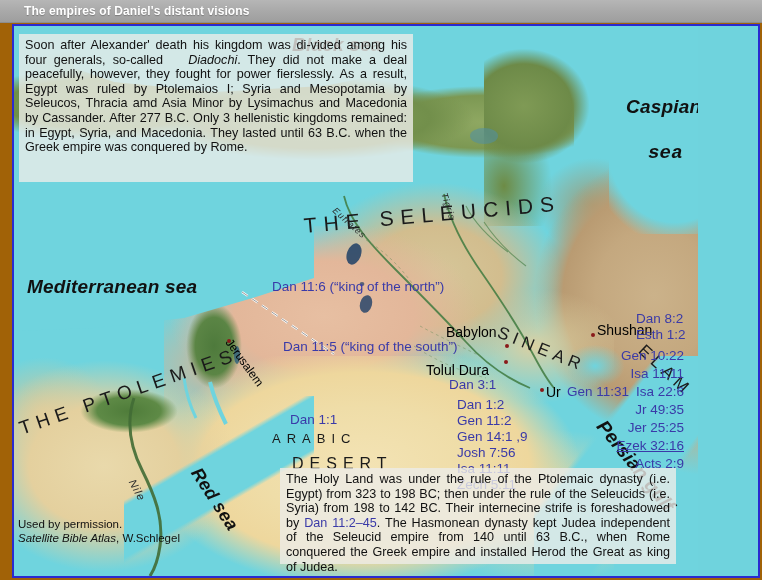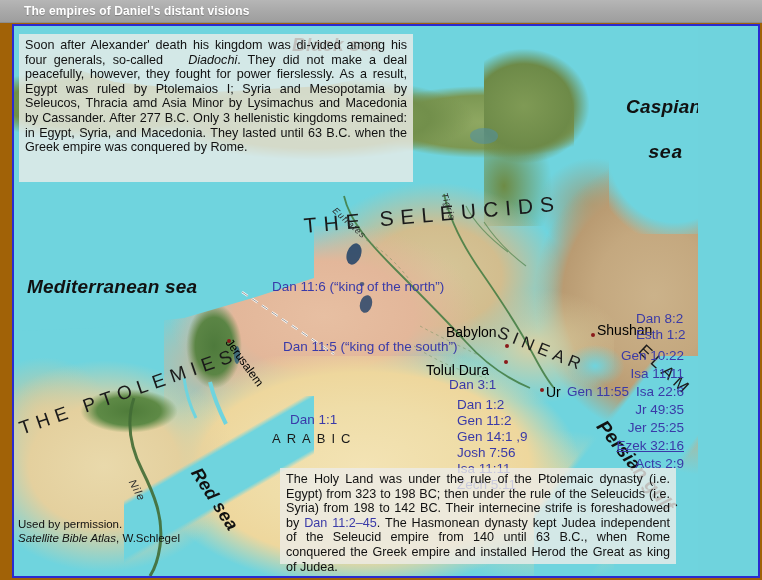--- a/index.html
+++ b/index.html
@@ -242,20 +242,21 @@
 
       <div class="lbl empire-label" style="left:290px;top:188px;transform:rotate(-5deg);transform-origin:left center;">THE SELEUCIDS</div>
 
       <div class="lbl empire-label" style="left:6px;top:392px;font-size:19px;letter-spacing:6px;transform:rotate(-19deg);transform-origin:left center;">THE PTOLEMIES</div>
 
       <div class="lbl region-label" style="left:484px;top:296px;transform:rotate(22deg);transform-origin:left center;">SINEAR</div>
 
       <div class="lbl region-label" style="left:627px;top:312px;transform:rotate(43deg);transform-origin:left center;">ELAM</div>
 
       <div class="lbl region-label" style="left:258px;top:405px;font-size:13px;letter-spacing:6px;">ARABIC</div>
+      <div class="lbl region-label" style="left:278px;top:429px;font-size:16px;letter-spacing:6px;">DESERT</div>
 
       <div class="lbl river-label" style="left:320px;top:178px;transform:rotate(42deg);transform-origin:left center;">Eufrates</div>
       <div class="lbl river-label" style="left:430px;top:162px;transform:rotate(72deg);transform-origin:left center;">Tigris</div>
       <div class="lbl river-label" style="left:118px;top:448px;font-size:11px;transform:rotate(62deg);transform-origin:left center;">Nile</div>
 
       <div class="citydot" style="left:491px;top:318px;"></div>
       <div class="lbl city-label" style="left:432px;top:298px;">Babylon</div>
       <div class="citydot" style="left:490px;top:334px;"></div>
 
       <div class="citydot" style="left:577px;top:307px;"></div>
@@ -267,21 +268,21 @@
       <div class="citydot" style="left:213px;top:313px;"></div>
       <div class="lbl city-label" style="left:220px;top:310px;font-size:12px;transform:rotate(54deg);transform-origin:left top;">Jerusalem</div>
 
       <div class="lbl city-label" style="left:412px;top:336px;">Tolul Dura</div>
 
       <div class="lbl ref" style="left:258px;top:253px;">Dan 11:6 (“king of the north”)</div>
       <div class="lbl ref" style="left:255px;top:313px;margin-left:14px;">Dan 11:5 (“king of the south”)</div>
 
       <div class="lbl ref" style="left:406px;top:351px;margin-left:29px;">Dan 3:1</div>
 
-      <div class="lbl ref" style="left:553px;top:358px;">Gen 11:55</div>
+      <div class="lbl ref" style="left:553px;top:358px;">Gen 11:31</div>
 
       <div class="lbl ref" style="left:276px;top:386px;">Dan 1:1</div>
 
       <div class="lbl ref" style="left:443px;top:371px;">Dan 1:2</div>
       <div class="lbl ref" style="left:443px;top:387px;">Gen 11:2</div>
       <div class="lbl ref" style="left:443px;top:403px;">Gen 14:1 ,9</div>
       <div class="lbl ref" style="left:443px;top:419px;">Josh 7:56</div>
       <div class="lbl ref" style="left:443px;top:435px;">Isa 11:11</div>
       <div class="lbl ref" style="left:443px;top:451px;">Zech 5:11</div>
 

